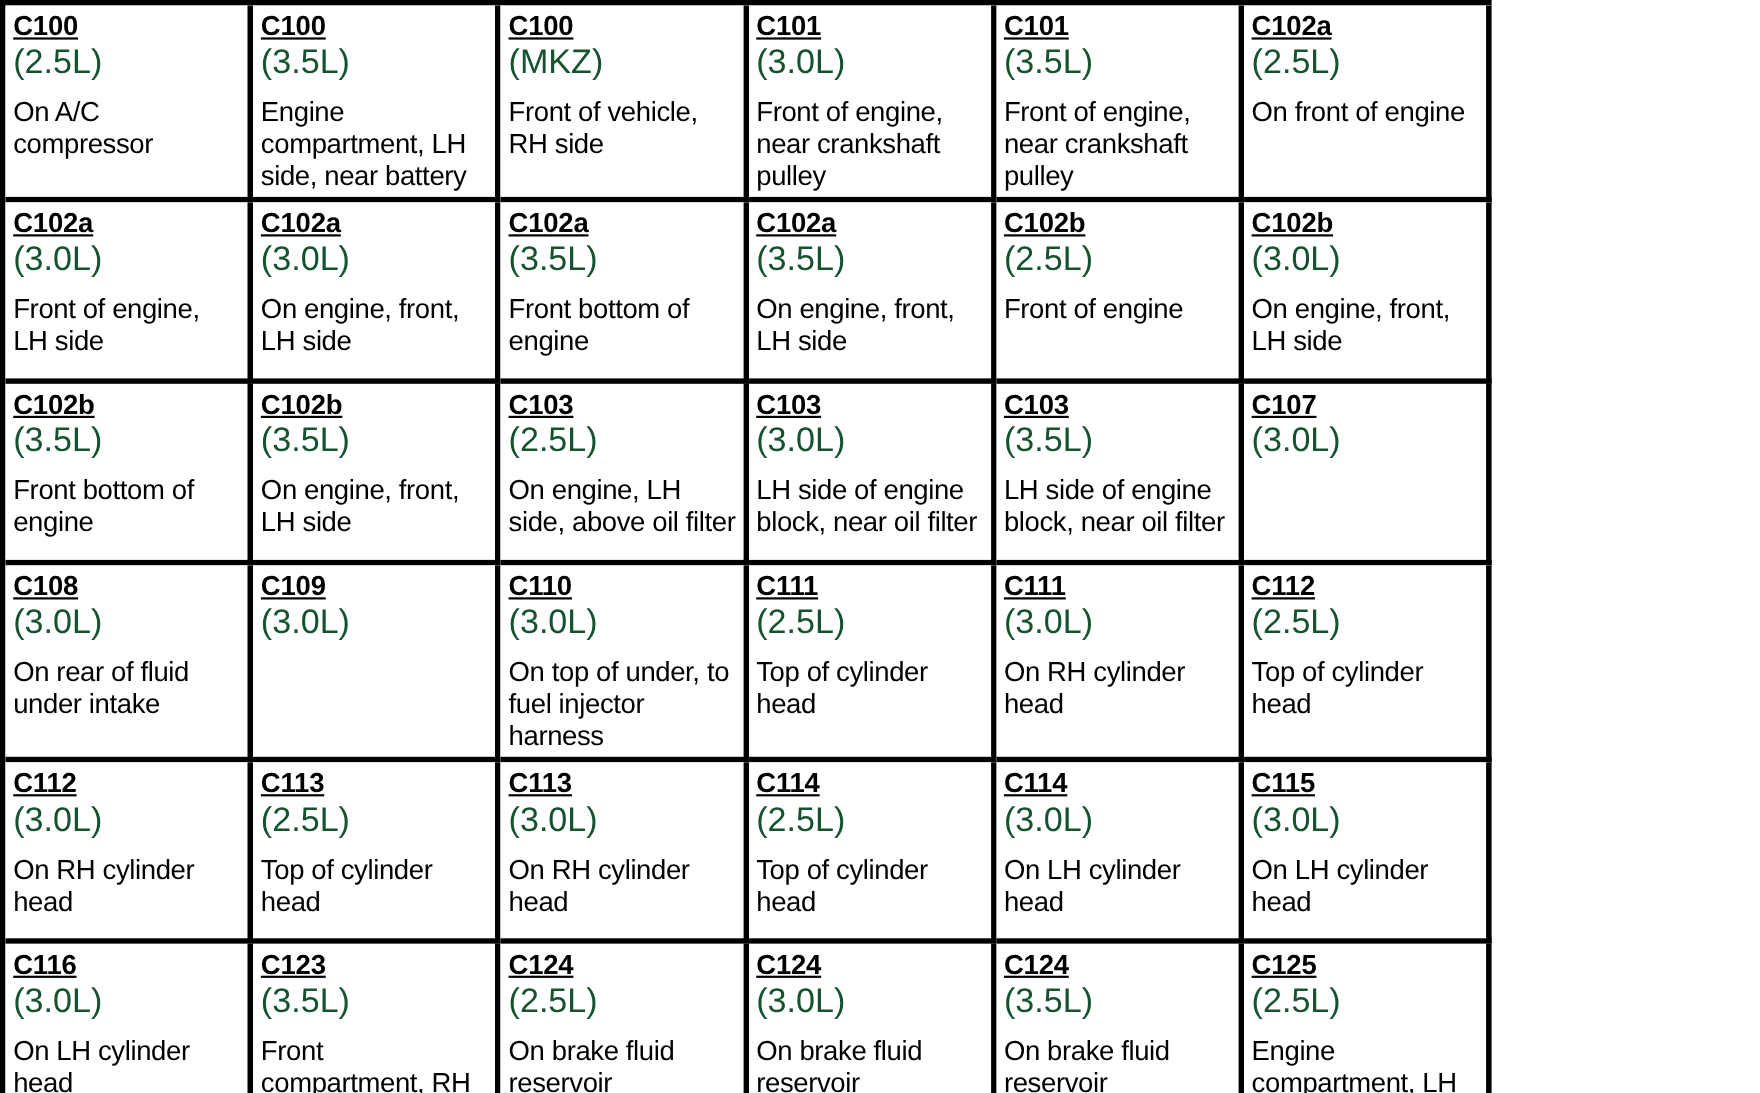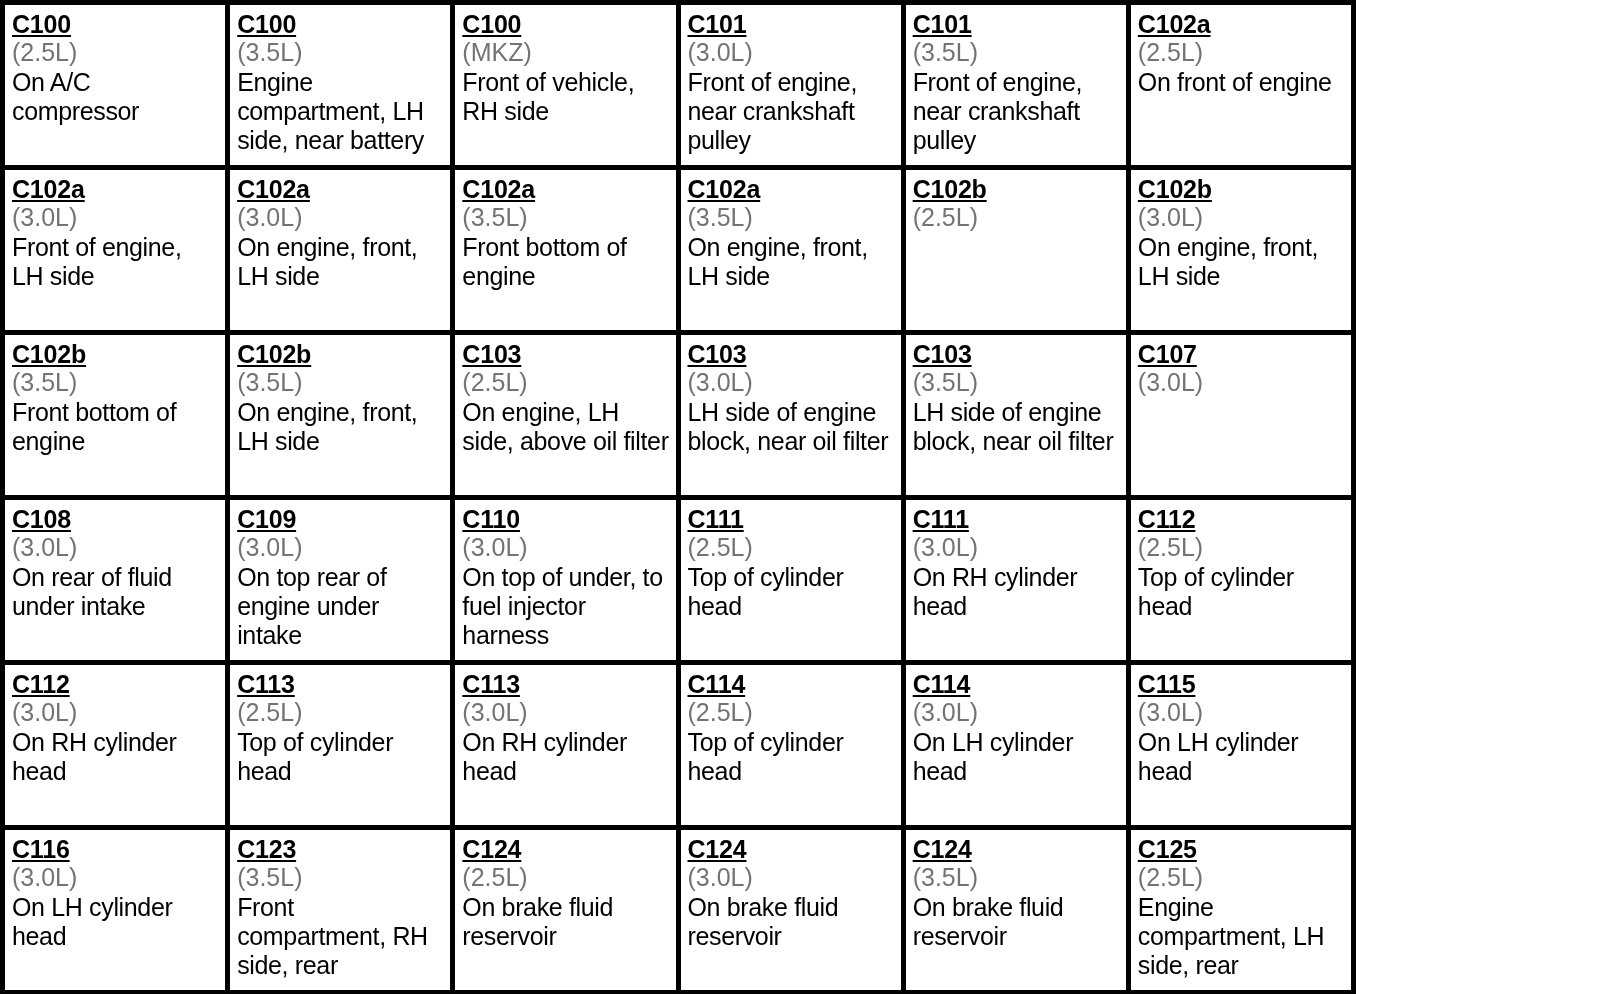--- a/index.html
+++ b/index.html
@@ -35,29 +35,29 @@
   .conn {
     font-size: 25px;
     font-weight: bold;
     line-height: 1.13;
     text-decoration: underline;
     letter-spacing: -0.2px;
     color: #000;
     display: inline-block;
   }
   .eng {
-    font-size: 25px;
+    font-size: 31px;
     line-height: 1.16;
-    color: #737373;
+    color: #14532d;
   }
   .desc {
     font-size: 25px;
     line-height: 1.16;
     color: #000;
-    margin-top: 1px;
+    margin-top: 14px;
     letter-spacing: -0.35px;
   }
 </style>
 </head>
 <body>
 
 <div class="grid">
     <div class="cell">
       <div><span class="conn">C100</span></div>
       <div class="eng">(2.5L)</div>
@@ -104,20 +104,21 @@
       <div class="desc">Front bottom of engine</div>
     </div>
     <div class="cell">
       <div><span class="conn">C102a</span></div>
       <div class="eng">(3.5L)</div>
       <div class="desc">On engine, front, LH side</div>
     </div>
     <div class="cell">
       <div><span class="conn">C102b</span></div>
       <div class="eng">(2.5L)</div>
+      <div class="desc">Front of engine</div>
     </div>
     <div class="cell">
       <div><span class="conn">C102b</span></div>
       <div class="eng">(3.0L)</div>
       <div class="desc">On engine, front, LH side</div>
     </div>
     <div class="cell">
       <div><span class="conn">C102b</span></div>
       <div class="eng">(3.5L)</div>
       <div class="desc">Front bottom of engine</div>
@@ -147,21 +148,20 @@
       <div class="eng">(3.0L)</div>
     </div>
     <div class="cell">
       <div><span class="conn">C108</span></div>
       <div class="eng">(3.0L)</div>
       <div class="desc">On rear of fluid under intake</div>
     </div>
     <div class="cell">
       <div><span class="conn">C109</span></div>
       <div class="eng">(3.0L)</div>
-      <div class="desc">On top rear of engine under intake</div>
     </div>
     <div class="cell">
       <div><span class="conn">C110</span></div>
       <div class="eng">(3.0L)</div>
       <div class="desc">On top of under, to fuel injector harness</div>
     </div>
     <div class="cell">
       <div><span class="conn">C111</span></div>
       <div class="eng">(2.5L)</div>
       <div class="desc">Top of cylinder head</div>

